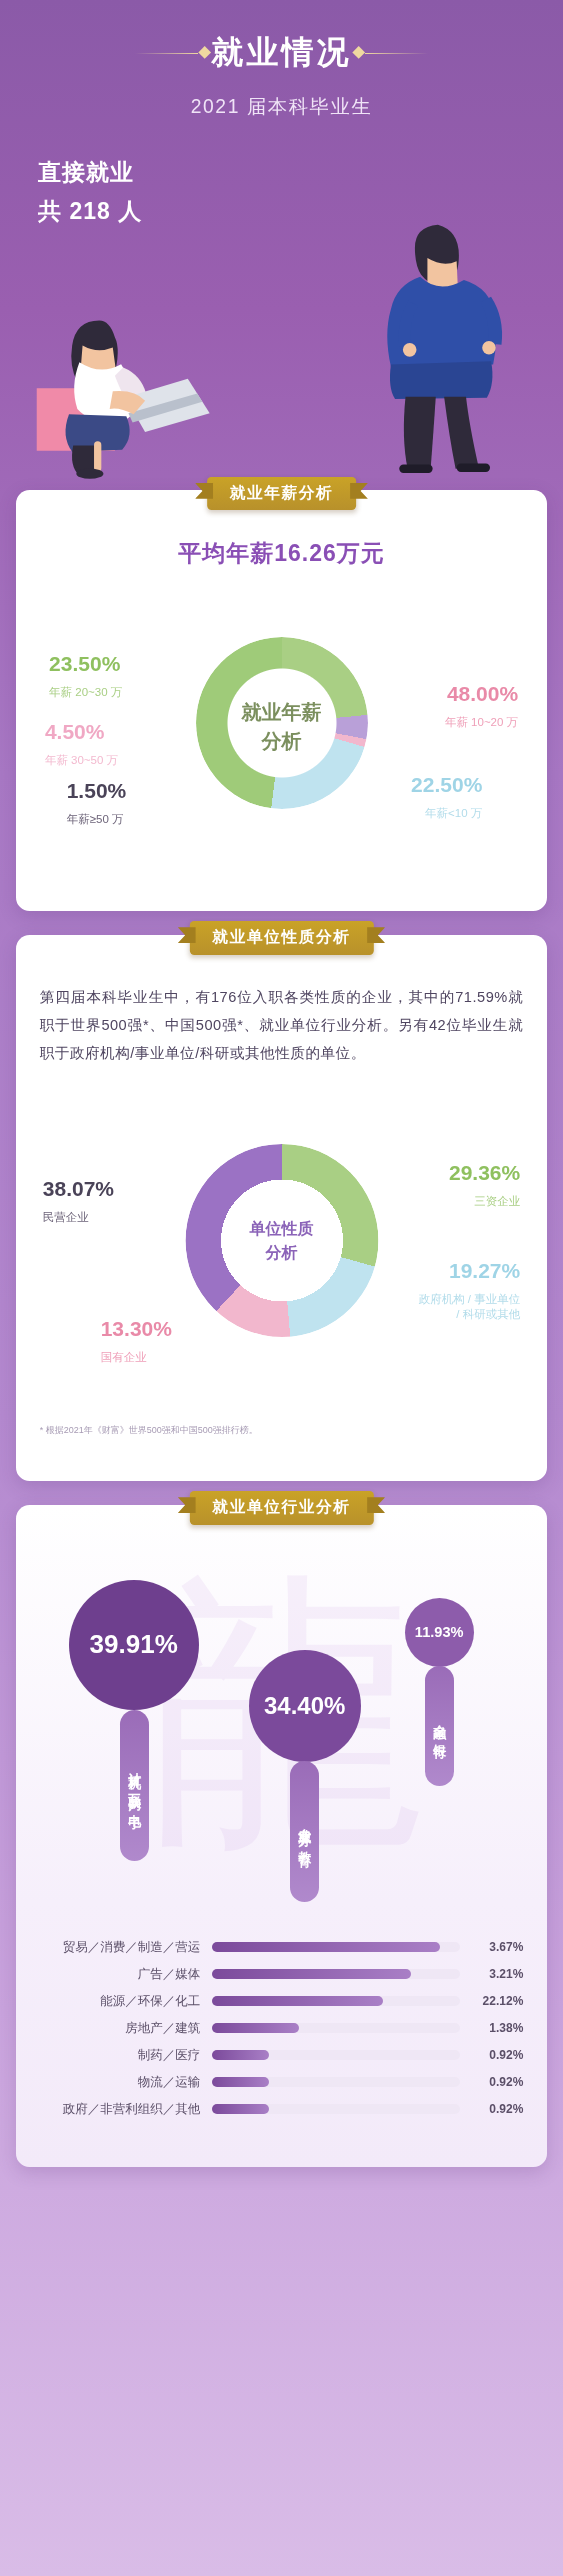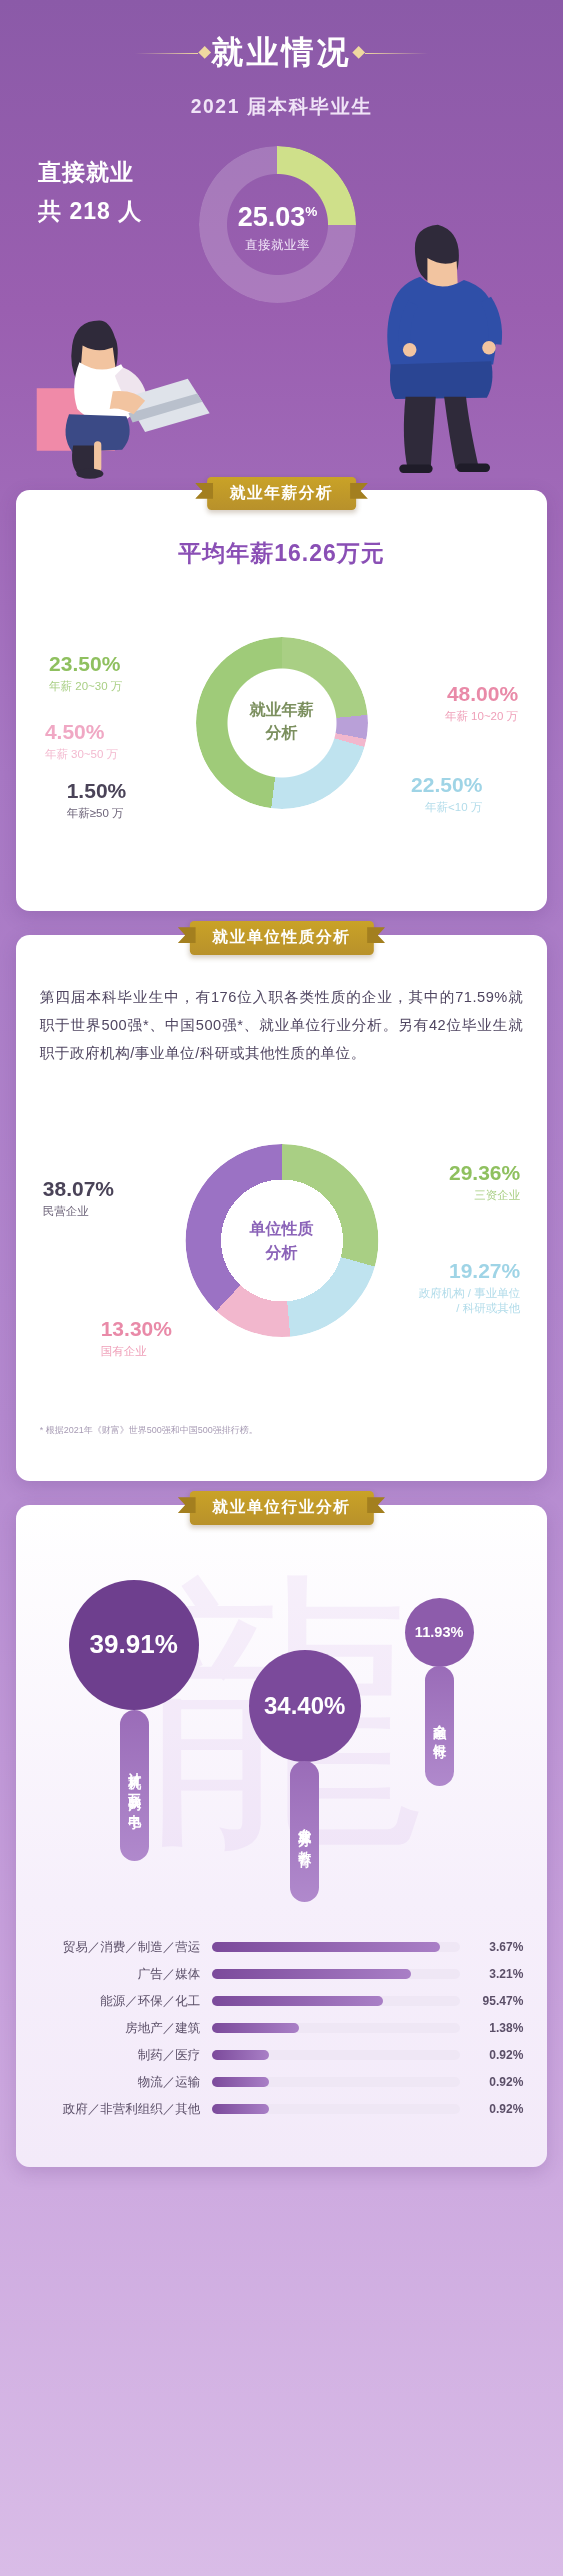--- a/index.html
+++ b/index.html
@@ -12,21 +12,21 @@
   }
   .page { width: 563px; min-height: 2576px; position: relative; padding-bottom: 21px; }
 
   
   .header { padding-top: 31px; text-align: center; position: relative; }
   .title-row { display: flex; align-items: center; justify-content: center; gap: 2px; }
   .title-main { font-size: 32px; font-weight: bold; letter-spacing: 3.1px; color: #ffffff; }
   .diamond { width: 9.4px; height: 9.4px; background: #efd9a0; transform: rotate(45deg); }
   .rule { width: 63px; height: 1px; background: linear-gradient(90deg, rgba(239,217,160,0) 0%, #efd9a0 100%); }
   .rule.right { background: linear-gradient(90deg, #efd9a0 0%, rgba(239,217,160,0) 100%); }
-  .subtitle { margin-top: 18px; font-size: 19.3px; color: #f0e4f7; letter-spacing: 1.6px; font-weight: bold; }
+  .subtitle { margin-top: 18px; font-size: 19.3px; color: #f0e4f7; letter-spacing: 1.6px; font-weight: normal; }
 
   
   .hero { position: relative; height: 360px; margin-top: 10.4px; }
   .hero-stat { position: absolute; left: 38px; top: 27px; }
   .hero-stat .l1 { font-size: 23px; font-weight: bold; letter-spacing: 1px; }
   .hero-stat .l2 { font-size: 23px; font-weight: bold; letter-spacing: 1px; margin-top: 7.3px; }
 
   .donut-wrap { position: absolute; left: 199px; top: 15.7px; width: 157px; height: 157px; }
   .donut-hero {
     width: 157px; height: 157px; border-radius: 50%;
@@ -79,25 +79,25 @@
       #a9cf84 0deg 84.6deg,
       #b9a0d8 84.6deg 100.8deg,
       #f2b7cd 100.8deg 106.2deg,
       #bfe3ef 106.2deg 187.2deg,
       #9fcb79 187.2deg 360deg);
     -webkit-mask: radial-gradient(circle, transparent 54px, #000 55px);
     mask: radial-gradient(circle, transparent 54px, #000 55px);
   }
   .salary-donut-center {
     position: absolute; left: 50%; top: 123px; transform: translateX(-50%);
-    width: 125px; text-align: center; color: #7b8f5e; font-size: 16px; font-weight: bold; line-height: 1.45;
+    width: 125px; text-align: center; color: #7b8f5e; font-size: 20px; font-weight: bold; line-height: 1.45;
   }
   .lab { position: absolute; }
   .lab .v { font-size: 21px; font-weight: bold; line-height: 1.1; }
-  .lab .t { font-size: 11.5px; margin-top: 4px; line-height: 1.3; }
+  .lab .t { font-size: 11.5px; margin-top: 10px; line-height: 1.3; }
   .lab.green { color: #8fc05f; }
   .lab.green .t { color: #a9cf84; }
   .lab.pink  { color: #f0a8c4; }
   .lab.pink .t { color: #f3b9cf; }
   .lab.dark  { color: #4a4358; }
   .lab.dark .t { color: #6d6479; }
   .lab.blue  { color: #9fd4e6; }
   .lab.blue .t { color: #b2dcea; }
   .lab.rose  { color: #e98aa8; }
   .lab.rose .t { color: #ef9fb8; }
@@ -174,27 +174,20 @@
     </div>
     <div class="subtitle">2021 届本科毕业生</div>
   </div>
 
   <div class="hero">
     <div class="hero-stat">
       <div class="l1">直接就业</div>
       <div class="l2">共 218 人</div>
     </div>
 
-    <div class="donut-wrap">
-      <div class="donut-hero"></div>
-      <div class="donut-hero-label">
-        <div class="pct"><span>25.03</span><sup>%</sup></div>
-        <div class="cap">直接就业率</div>
-      </div>
-    </div>
 
     <svg class="person-left" viewBox="0 0 420 430">
       <rect x="30" y="250" width="150" height="120" fill="#f08aa8"></rect>
       <path d="M150 120 q-45 0 -52 48 q-6 40 10 70 l70 -10 q14 -52 2 -76 q-10 -32 -30 -32z" fill="#2f2a3a"></path>
       <path d="M118 168 q28 16 58 4 l6 44 q-32 20 -68 2z" fill="#f2c4a0"></path>
       <path d="M112 200 q40 26 80 4 l34 60 q-6 50 -46 52 q-46 2 -72 -26 q-14 -44 4 -90z" fill="#ffffff"></path>
       <path d="M196 210 q34 14 44 50 l-40 12 q-14 -30 -20 -46z" fill="#efe5ee"></path>
       <path d="M92 300 q-16 42 6 72 l96 -4 q24 -26 8 -64z" fill="#3b4a86"></path>
       <path d="M100 360 q-8 40 12 58 l40 -6 q-6 -32 0 -52z" fill="#2f2a3a"></path>
       <rect x="140" y="352" width="14" height="58" rx="7" fill="#f2c4a0"></rect>
@@ -326,21 +319,21 @@
           <div class="bar-track">
               <div class="bar-fill" style="width:80%"></div>
             </div>
           <div class="bar-val">3.21%</div>
         </div>
         <div class="bar-row">
           <div class="bar-name">能源／环保／化工</div>
           <div class="bar-track">
               <div class="bar-fill" style="width:69%"></div>
             </div>
-          <div class="bar-val">95.47%</div>
+          <div class="bar-val">22.12%</div>
         </div>
         <div class="bar-row">
           <div class="bar-name">房地产／建筑</div>
           <div class="bar-track">
               <div class="bar-fill" style="width:35%"></div>
             </div>
           <div class="bar-val">1.38%</div>
         </div>
         <div class="bar-row">
           <div class="bar-name">制药／医疗</div>

